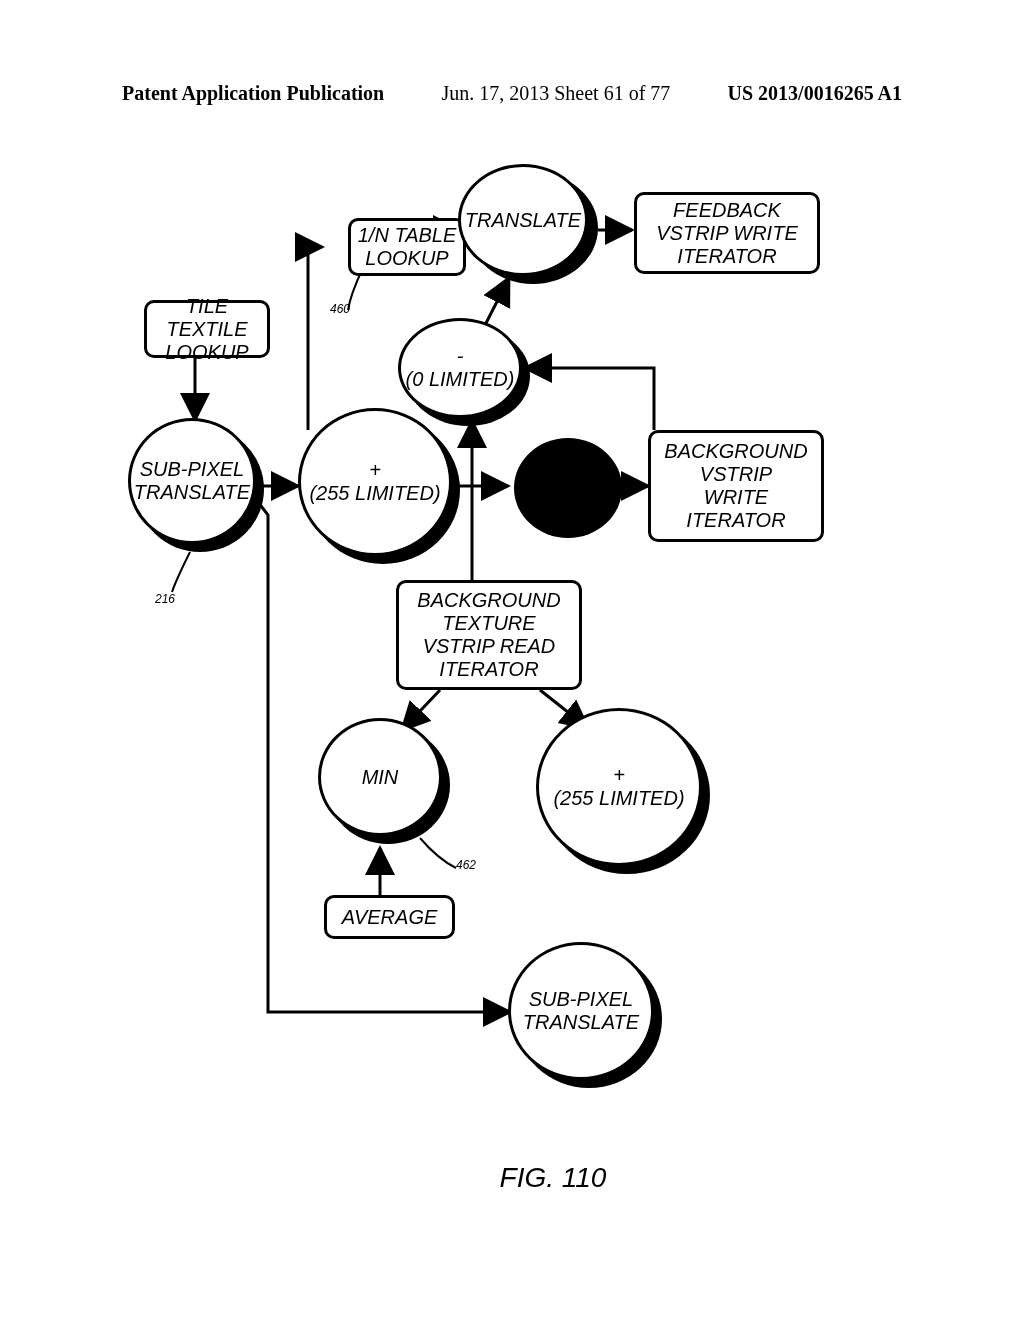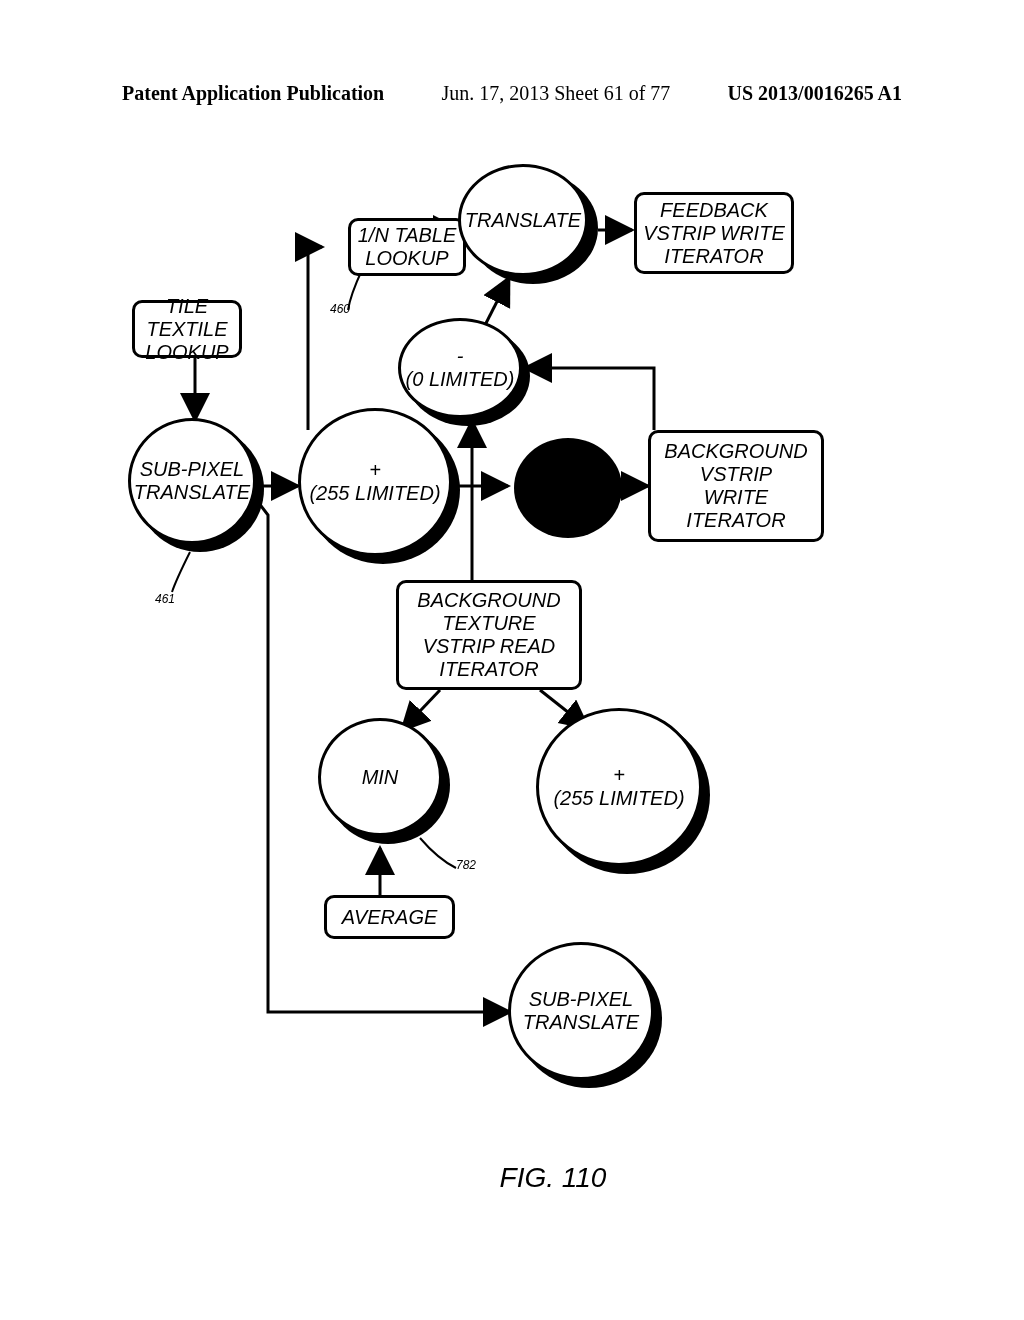--- a/index.html
+++ b/index.html
@@ -127,30 +127,30 @@
 
     <path d="M258 502 L268 515 L268 1012 L510 1012" stroke="#000" stroke-width="3" fill="none" marker-end="url(#ah)"></path>
 
     <path d="M362 270 C355 285 350 298 348 310" stroke="#000" stroke-width="2" fill="none"></path>
 
     <path d="M190 552 C182 568 176 580 172 592" stroke="#000" stroke-width="2" fill="none"></path>
 
     <path d="M420 838 C432 852 444 862 456 868" stroke="#000" stroke-width="2" fill="none"></path>
   </svg>
 
-  <div class="box" style="left:132px; top:300px; width:110px; height:58px;">TILE TEXTILE<br>LOOKUP</div>
+  <div class="box" style="left:144px; top:300px; width:126px; height:58px;">TILE TEXTILE<br>LOOKUP</div>
 
   <div class="box" style="left:322px; top:218px; width:118px; height:58px;margin-left:26px;">1/N TABLE<br>LOOKUP</div>
 
   <div class="circle-wrap" style="left:458px; top:164px; width:140px; height:120px;">
     <div class="circle-shadow" style="left:10px; top:8px; width:130px; height:112px;"></div>
     <div class="circle" style="left:0; top:0; width:130px; height:112px;">TRANSLATE</div>
   </div>
 
-  <div class="box" style="left:634px; top:192px; width:160px; height:82px;">FEEDBACK<br>VSTRIP WRITE<br>ITERATOR</div>
+  <div class="box" style="left:634px; top:192px; width:186px; height:82px;">FEEDBACK<br>VSTRIP WRITE<br>ITERATOR</div>
 
   <div class="circle-wrap" style="left:398px; top:318px; width:140px; height:110px;">
     <div class="circle-shadow" style="left:8px; top:8px; width:124px; height:100px;"></div>
     <div class="circle" style="left:0; top:0; width:124px; height:100px;">-<br>(0 LIMITED)</div>
   </div>
 
   <div class="circle-wrap" style="left:128px; top:418px; width:140px; height:135px;">
     <div class="circle-shadow" style="left:8px; top:8px; width:128px; height:126px;"></div>
     <div class="circle" style="left:0; top:0; width:128px; height:126px;">SUB-PIXEL<br>TRANSLATE</div>
   </div>
@@ -179,18 +179,18 @@
   </div>
 
   <div class="box" style="left:324px; top:895px; width:131px; height:44px;">AVERAGE</div>
 
   <div class="circle-wrap" style="left:508px; top:942px; width:160px; height:150px;">
     <div class="circle-shadow" style="left:8px; top:8px; width:146px; height:138px;"></div>
     <div class="circle" style="left:0; top:0; width:146px; height:138px;">SUB-PIXEL<br>TRANSLATE</div>
   </div>
 
   <div class="label" style="left:330px; top:302px;">460</div>
-  <div class="label" style="left:155px; top:592px;">461</div>
-  <div class="label" style="left:456px; top:858px;">782</div>
+  <div class="label" style="left:155px; top:592px;">216</div>
+  <div class="label" style="left:456px; top:858px;">462</div>
 
   <div class="figlabel" style="top:1162px;margin-left:41px;">FIG. 110</div>
 
 </div>
 
 </body></html>

